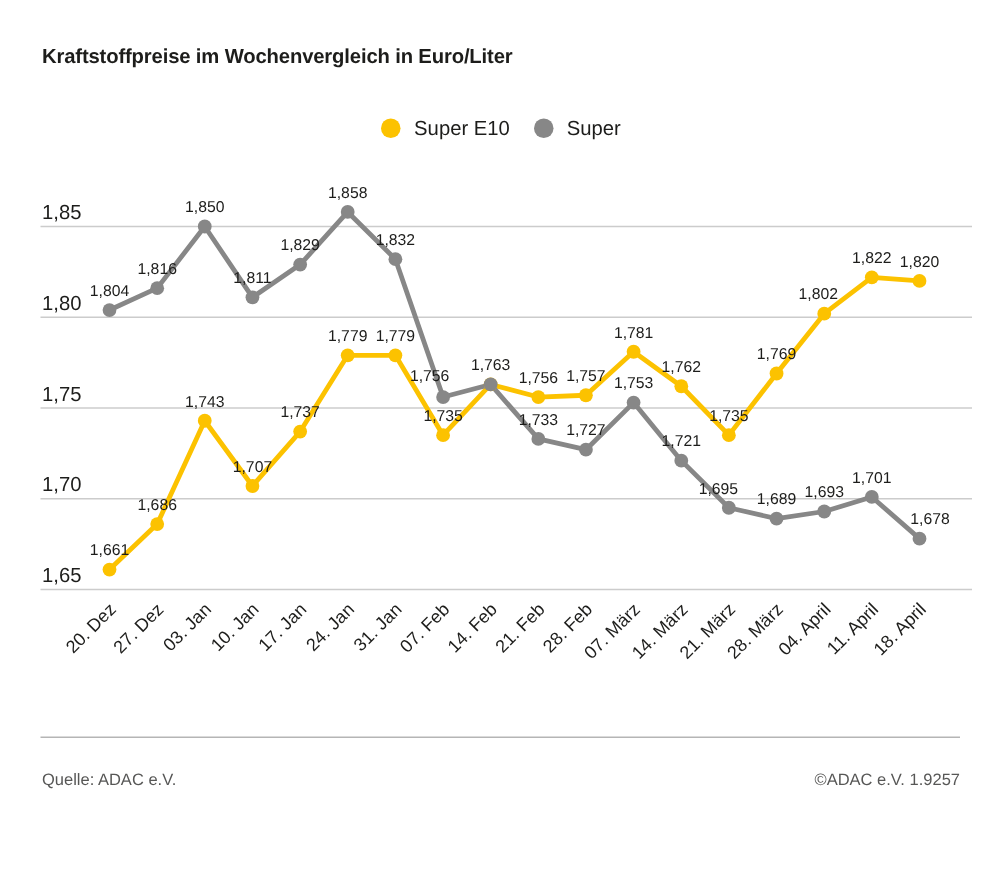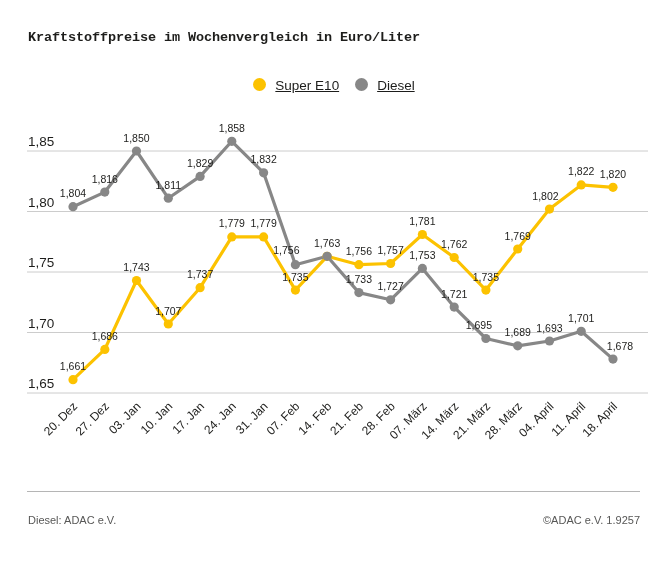--- a/index.html
+++ b/index.html
@@ -3,28 +3,28 @@
 <meta charset="utf-8">
 <style>
   html,body{margin:0;padding:0;background:#ffffff;}
   body{
     width:668px;height:585px;position:relative;overflow:hidden;
     font-family:"Liberation Sans","DejaVu Sans",sans-serif;
     color:#1d1d1b;
   }
   .title{
     position:absolute;left:28px;top:30px;
-    font-size:13.5px;font-weight:bold;letter-spacing:-0.1px;font-family:Liberation Mono, monospace;
+    font-size:13.5px;font-weight:bold;letter-spacing:-0.1px;
   }
   .legend{
     position:absolute;left:0;right:0;top:78px;
     display:flex;justify-content:center;align-items:center;gap:16px;
     font-size:13.5px;
   }
-  .legend-item{display:flex;gap:9px;text-decoration:underline;}
+  .legend-item{display:flex;align-items:center;gap:9px;}
   .legend-dot{width:13px;height:13px;border-radius:50%;display:inline-block;}
   .chart{position:absolute;left:0;top:0;}
   .footer-divider{
     position:absolute;left:27px;top:491px;width:613px;height:1px;background:#b5b5b5;
   }
   .footer{
     position:absolute;left:28px;right:28px;top:514px;
     display:flex;justify-content:space-between;
     font-size:11px;color:#575756;
   }
@@ -34,21 +34,21 @@
 
 <div class="title">Kraftstoffpreise im Wochenvergleich in Euro/Liter</div>
 
 <div class="legend">
   <div class="legend-item">
     <span class="legend-dot" style="background: rgb(252, 194, 0);"></span>
     <span>Super E10</span>
   </div>
   <div class="legend-item">
     <span class="legend-dot" style="background: rgb(135, 135, 135);"></span>
-    <span>Diesel</span>
+    <span>Super</span>
   </div>
 </div>
 
 <svg class="chart" width="668" height="585" viewBox="0 0 668 585" xmlns="http://www.w3.org/2000/svg">
     <line x1="27" y1="150.99999999999977" x2="648" y2="150.99999999999977" stroke="#cccccc" stroke-width="1"></line>
     <text x="28" y="145.99999999999977" font-size="13.5" fill="#1d1d1b">1,85</text>
     <line x1="27" y1="211.49999999999983" x2="648" y2="211.49999999999983" stroke="#cccccc" stroke-width="1"></line>
     <text x="28" y="206.49999999999983" font-size="13.5" fill="#1d1d1b">1,80</text>
     <line x1="27" y1="271.9999999999999" x2="648" y2="271.9999999999999" stroke="#cccccc" stroke-width="1"></line>
     <text x="28" y="266.9999999999999" font-size="13.5" fill="#1d1d1b">1,75</text>
@@ -145,15 +145,15 @@
     <text x="490.94117647058823" y="407" font-size="12" fill="#1d1d1b" text-anchor="end" transform="rotate(-45 490.94117647058823 407)">21. März</text>
     <text x="522.7058823529412" y="407" font-size="12" fill="#1d1d1b" text-anchor="end" transform="rotate(-45 522.7058823529412 407)">28. März</text>
     <text x="554.4705882352941" y="407" font-size="12" fill="#1d1d1b" text-anchor="end" transform="rotate(-45 554.4705882352941 407)">04. April</text>
     <text x="586.2352941176471" y="407" font-size="12" fill="#1d1d1b" text-anchor="end" transform="rotate(-45 586.2352941176471 407)">11. April</text>
     <text x="618" y="407" font-size="12" fill="#1d1d1b" text-anchor="end" transform="rotate(-45 618 407)">18. April</text>
   </svg>
 
 <div class="footer-divider"></div>
 
 <div class="footer">
-  <span>Diesel: ADAC e.V.</span>
+  <span>Quelle: ADAC e.V.</span>
   <span>©ADAC e.V. 1.9257</span>
 </div>
 
 </body></html>

